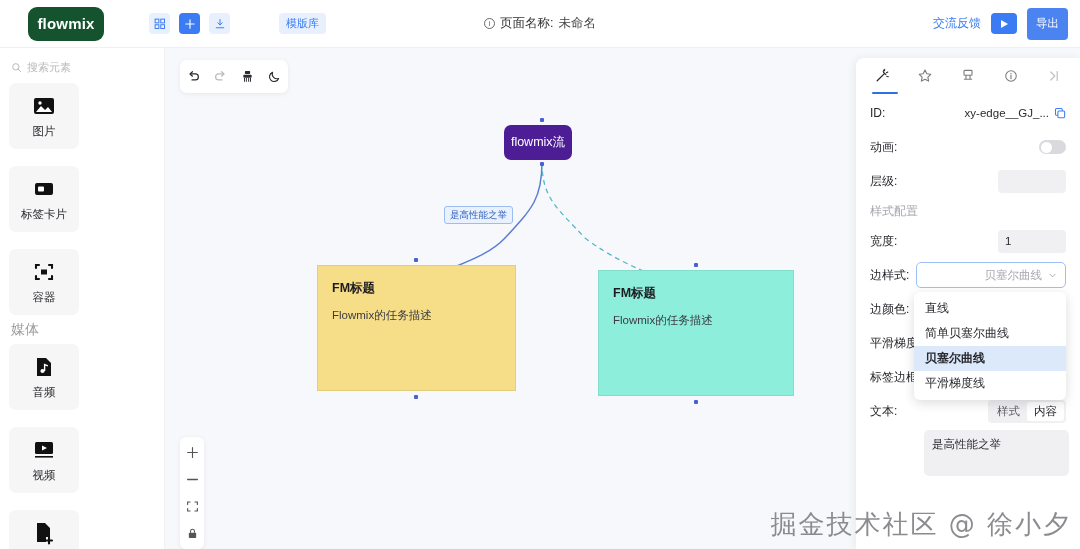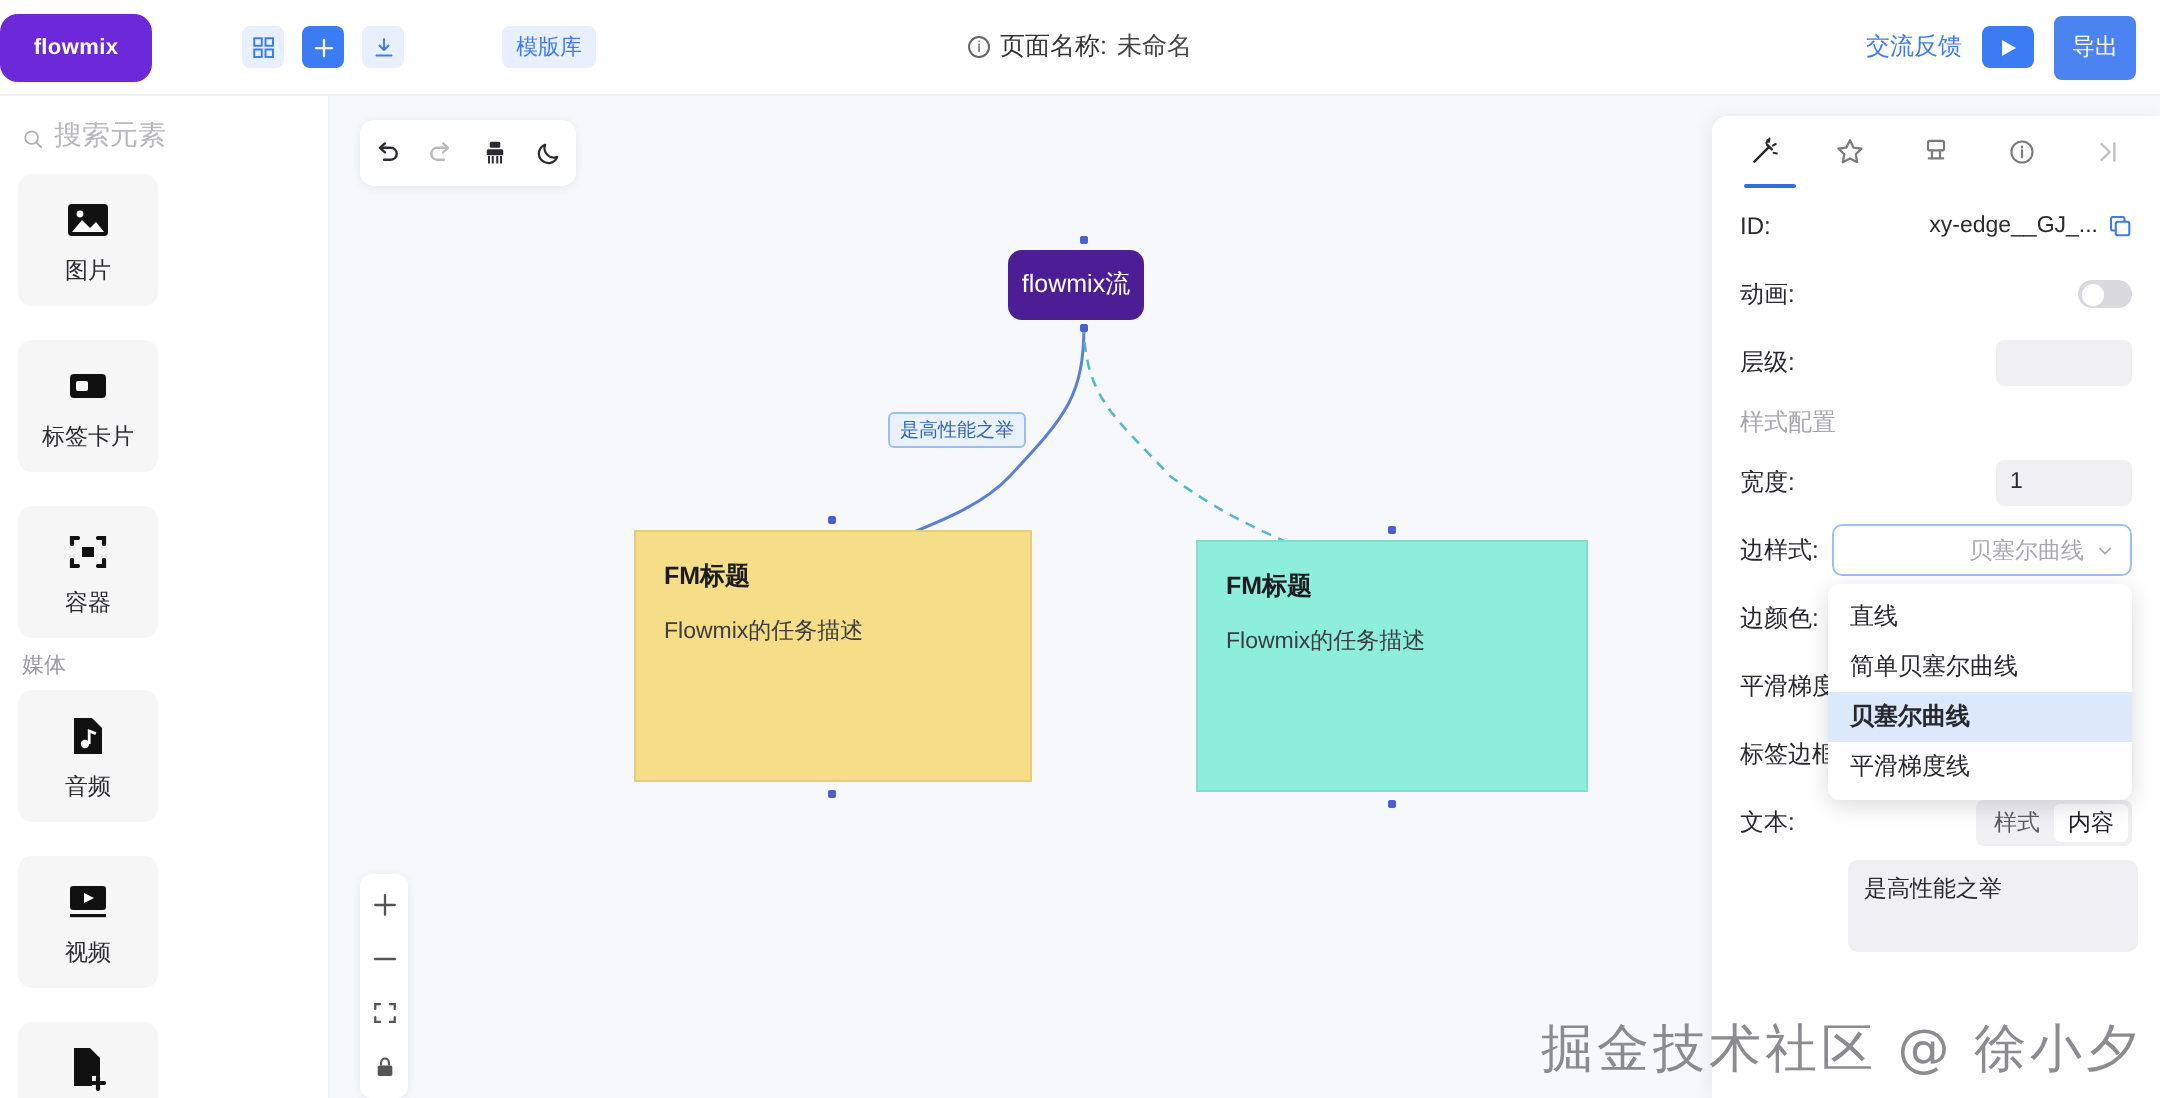--- a/index.html
+++ b/index.html
@@ -10,22 +10,22 @@
   }
   .app { position: relative; width: 1080px; height: 549px; }
 
   
   .topbar {
     position: absolute; top: 0; left: 0; width: 1080px; height: 48px;
     background: #fff; display: flex; align-items: center;
     border-bottom: 1px solid #f0f0f0; z-index: 40;
   }
   .logo {
-    margin-left: 0; width: 76px; height: 34px; border-radius: 9px;
-    background: #6d28d9; color: #fff; font-size: 11px; font-weight: 700;
+    margin-left: 28px; width: 76px; height: 34px; border-radius: 9px;
+    background: #14532d; color: #fff; font-size: 15px; font-weight: 700;
     display: flex; align-items: center; justify-content: center;
     letter-spacing: .2px;
   }
   .tb-btns { display: flex; align-items: center; gap: 9px; margin-left: 45px; }
   .tb-btn {
     height: 21px; min-width: 21px; padding: 0 4px; border-radius: 4px;
     background: #e8f0fe; color: #3b7cf5; display: flex; align-items: center;
     justify-content: center; font-size: 11px; cursor: pointer;
   }
   .tb-btn.solid { background: #3b7cf5; color: #fff; }
@@ -61,25 +61,25 @@
 
   
   .sidebar {
     position: absolute; top: 48px; left: 0; width: 165px; height: 501px;
     background: #fff; border-right: 1px solid #f2f2f2; padding: 10px 9px 0 9px;
     overflow: hidden;
   }
   .search-row { display: flex; align-items: center; gap: 5px; padding: 3px 2px 10px 2px; }
   .search-icon { width: 11px; height: 11px; flex: none; }
   .search-input {
-    border: none; outline: none; font-size: 14px; color: #333;
-    background: transparent; width: 120px; font-family: Liberation Serif, serif;
+    border: none; outline: none; font-size: 11px; color: #333;
+    background: transparent; width: 120px; font-family: Liberation Sans, sans-serif;
   }
   .search-input::placeholder { color: #b9b9bd; }
-  .cat-label { font-size: 11px; color: #9a9aa0; margin: 6px 0 5px 2px; }
+  .cat-label { font-size: 14px; color: #9a9aa0; margin: 6px 0 5px 2px; }
   .grid { display: flex; flex-wrap: wrap; gap: 17px; }
   .tile {
     width: 70px; height: 66px; background: #f6f6f7; border-radius: 7px;
     display: flex; flex-direction: column; align-items: center;
     justify-content: center; gap: 6px; cursor: pointer;
   }
   .tile .ic { width: 24px; height: 24px; display: block; }
   .tile .lb { font-size: 11.5px; color: #2b2b30; }
 
   

